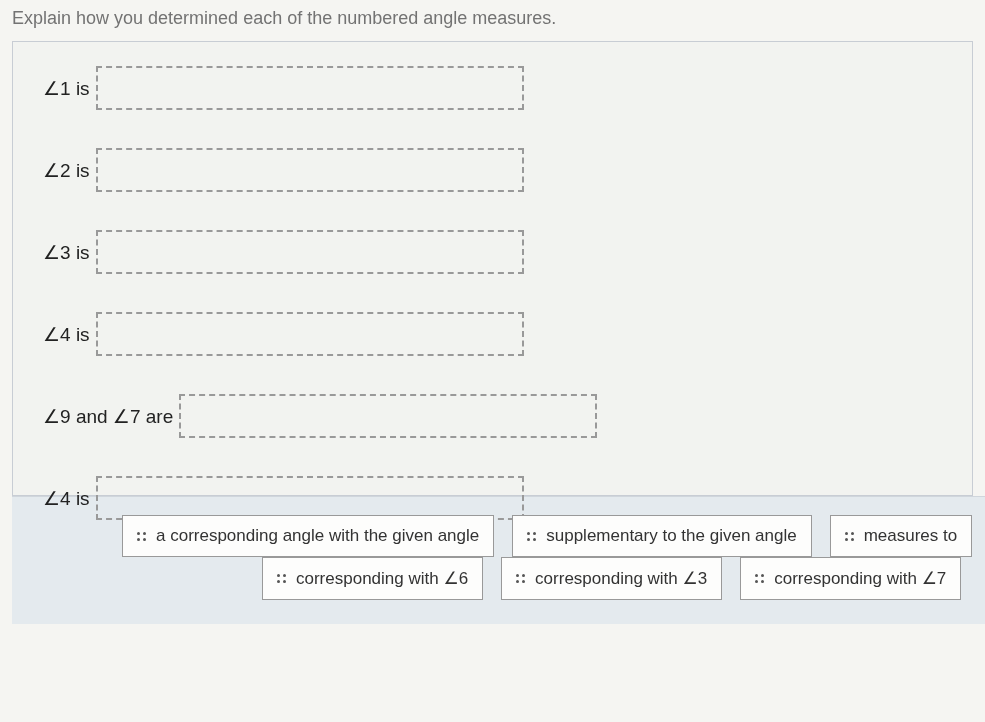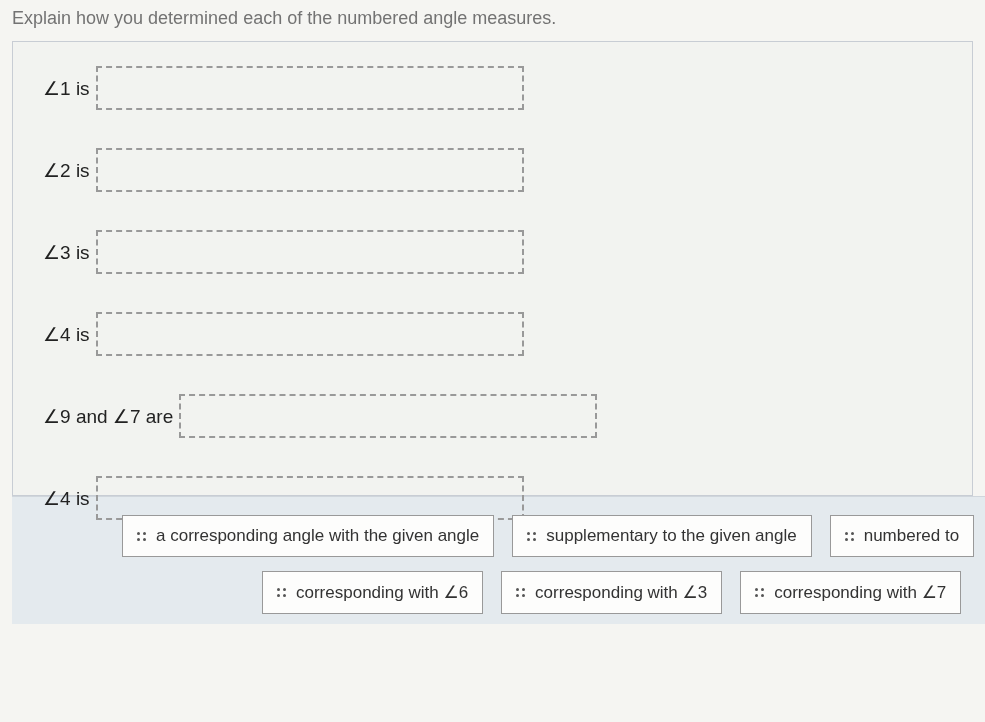--- a/index.html
+++ b/index.html
@@ -56,21 +56,20 @@
       background: #e4eaee;
       border-top: 1px solid #d0d6dc;
       padding: 18px 20px 0 20px;
       height: 128px;
       margin-left: 12px;
       margin-right: 0;
     }
     .bank-row {
       display: flex;
       gap: 18px;
-      margin-bottom: 14px;
       padding-left: 90px;
     }
     .bank-row.second {
       padding-left: 230px;
     }
     .tile {
       border: 1px solid #999;
       background: #fdfdfc;
       padding: 10px 14px;
       font-size: 17px;
@@ -162,21 +161,21 @@
       <span class="grip">
         <span class="grip-row">
             <span class="dot"></span>
             <span class="dot"></span>
           </span>
         <span class="grip-row">
             <span class="dot"></span>
             <span class="dot"></span>
           </span>
       </span>
-      <span>numbered to</span>
+      <span>measures to</span>
     </div>
   </div>
   <div class="bank-row second">
     <div class="tile">
       <span class="grip">
         <span class="grip-row">
             <span class="dot"></span>
             <span class="dot"></span>
           </span>
         <span class="grip-row">

